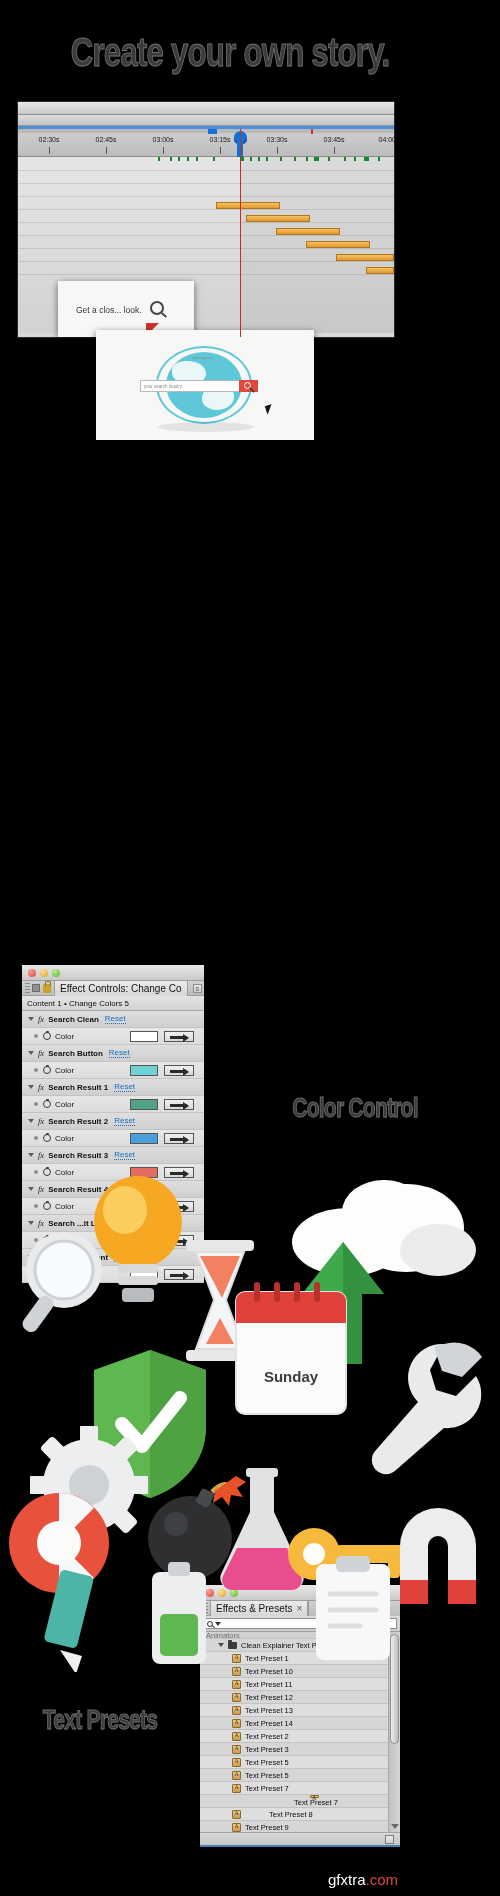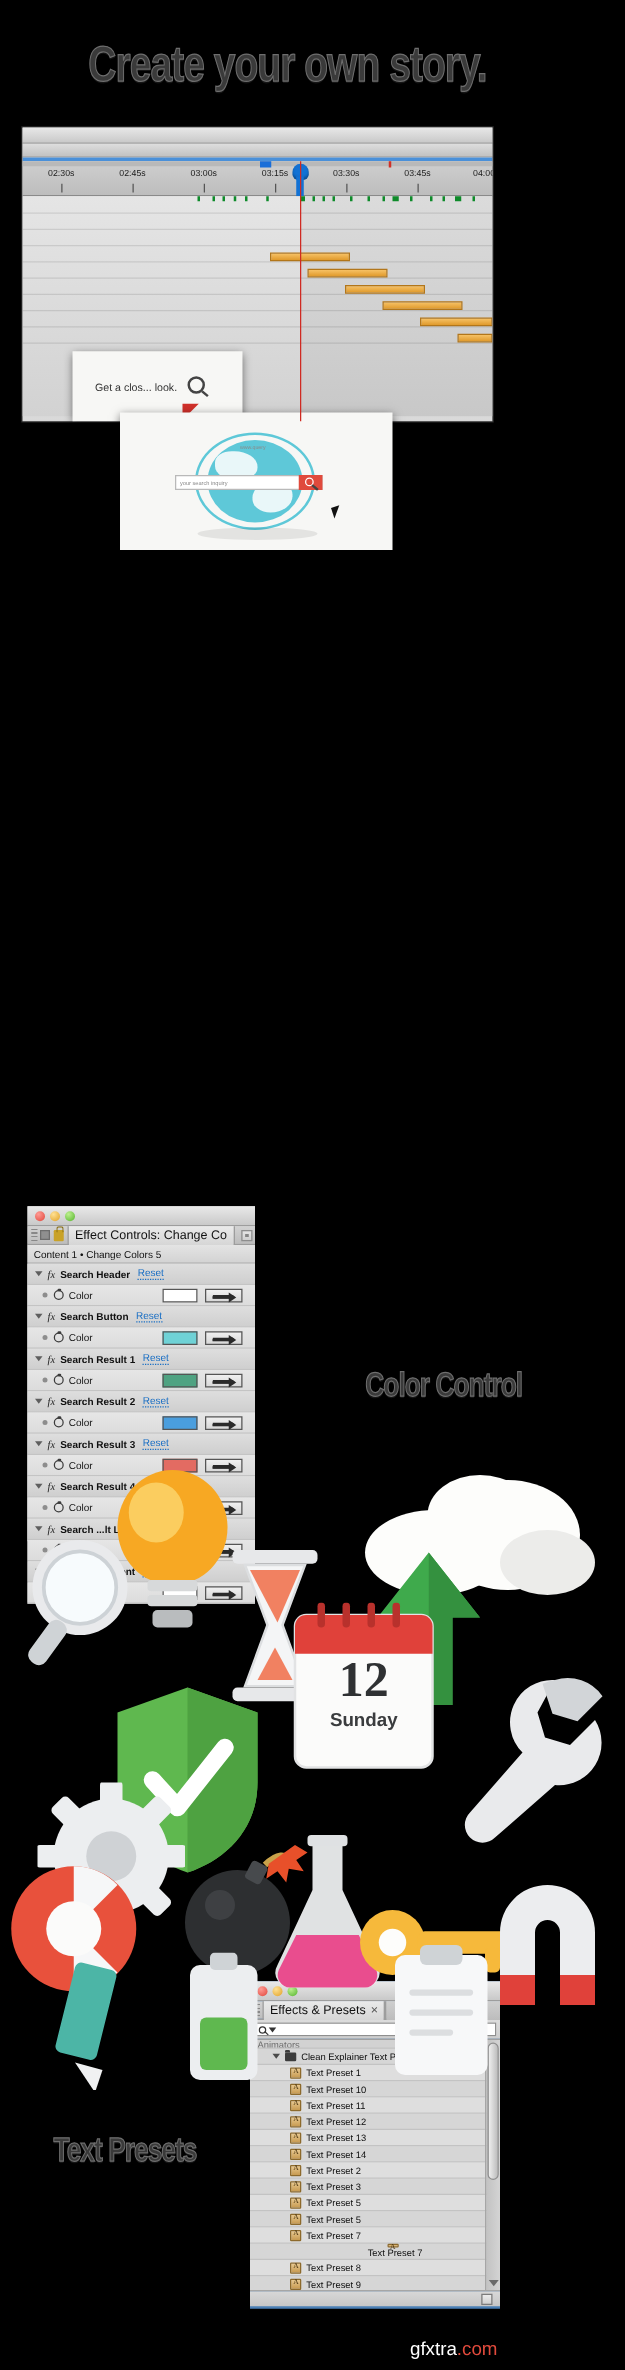--- a/index.html
+++ b/index.html
@@ -291,21 +291,21 @@
       <span class="panel-menu">≡</span>
     </div>
 
     <div class="ec-subhead">Content 1 • Change Colors 5</div>
 
     <div class="ec-list">
 
       <div class="ec-row eff">
         <span class="tri"></span>
         <span class="fx">fx</span>
-        <span class="eff-name">Search Header</span>
+        <span class="eff-name">Search Clean</span>
         <span class="reset">Reset</span>
       </div>
       <div class="ec-row prop">
         <span class="stop-dot"></span>
         <span class="stopwatch"></span>
         <span class="prop-name">Color</span>
         <span class="swatch" style="background:#ffffff"></span>
         <span class="eyedrop">
             <i class="eyedrop-line"></i>
             <i class="eyedrop-tip"></i>
@@ -510,21 +510,21 @@
           <span>Text Preset 5</span>
         </div>
       <div class="ep-row alt" style="padding-left:32px;">
           <span class="preset-icon"></span>
           <span>Text Preset 7</span>
         </div>
       <div class="ep-row" style="padding-left:32px;flex-direction:column;">
           <span class="preset-icon"></span>
           <span>Text Preset 7</span>
         </div>
-      <div class="ep-row alt" style="padding-left:32px;">
+      <div class="ep-row alt" style="padding-left:32px;gap:24px;">
           <span class="preset-icon"></span>
           <span>Text Preset 8</span>
         </div>
       <div class="ep-row" style="padding-left:32px;">
           <span class="preset-icon"></span>
           <span>Text Preset 9</span>
         </div>
 
       <div class="ep-scroll">
         <div class="ep-thumb"></div>
@@ -581,21 +581,20 @@
   <svg class="gfx" style="left:232px; top:132px;" width="118" height="136" viewBox="0 0 118 136">
     <rect x="4" y="10" width="110" height="122" rx="9" fill="#fbfbfa" stroke="#e2e3e4" stroke-width="2"></rect>
     <path d="M4 19 a9 9 0 0 1 9 -9 h92 a9 9 0 0 1 9 9 v22 H4 Z" fill="#e0413a"></path>
     <g fill="#b8312c">
       <rect x="22" y="0" width="6" height="20" rx="3"></rect>
         <rect x="42" y="0" width="6" height="20" rx="3"></rect>
       <rect x="62" y="0" width="6" height="20" rx="3"></rect>
         <rect x="82" y="0" width="6" height="20" rx="3"></rect>
     </g>
   </svg>
-  <div class="gfx" style="left:232px; top:170px; width:118px; text-align:center; font-size:40px; font-weight:bold; color:#2f3133; font-family:'Liberation Serif',serif;">12</div>
   <div class="gfx" style="left:232px; top:218px; width:118px; text-align:center; font-size:15px; font-weight:bold; color:#3a3c3e;">Sunday</div>
 
   <svg class="gfx" style="left:358px; top:188px;" width="130" height="150" viewBox="0 0 130 150">
     <path d="M86 6 a34 34 0 0 0 -26 58 L18 112 a14 14 0 0 0 20 20 l48 -42 a34 34 0 0 0 32 -52 l-20 20 -20 -6 -6 -20 Z" fill="#e9eaec"></path>
     <path d="M86 6 a34 34 0 0 0 -10 3 l8 24 20 6 20 -20 a34 34 0 0 0 -38 -13 Z" fill="#d2d5d8"></path>
   </svg>
 
   <svg class="gfx" style="left:88px; top:198px;" width="124" height="154" viewBox="0 0 124 154">
     <path d="M62 2 L118 22 V78 C118 116 92 140 62 150 C32 140 6 116 6 78 V22 Z" fill="#5fb84f"></path>
     <path d="M62 2 L118 22 V78 C118 116 92 140 62 150 Z" fill="#4ea241"></path>

